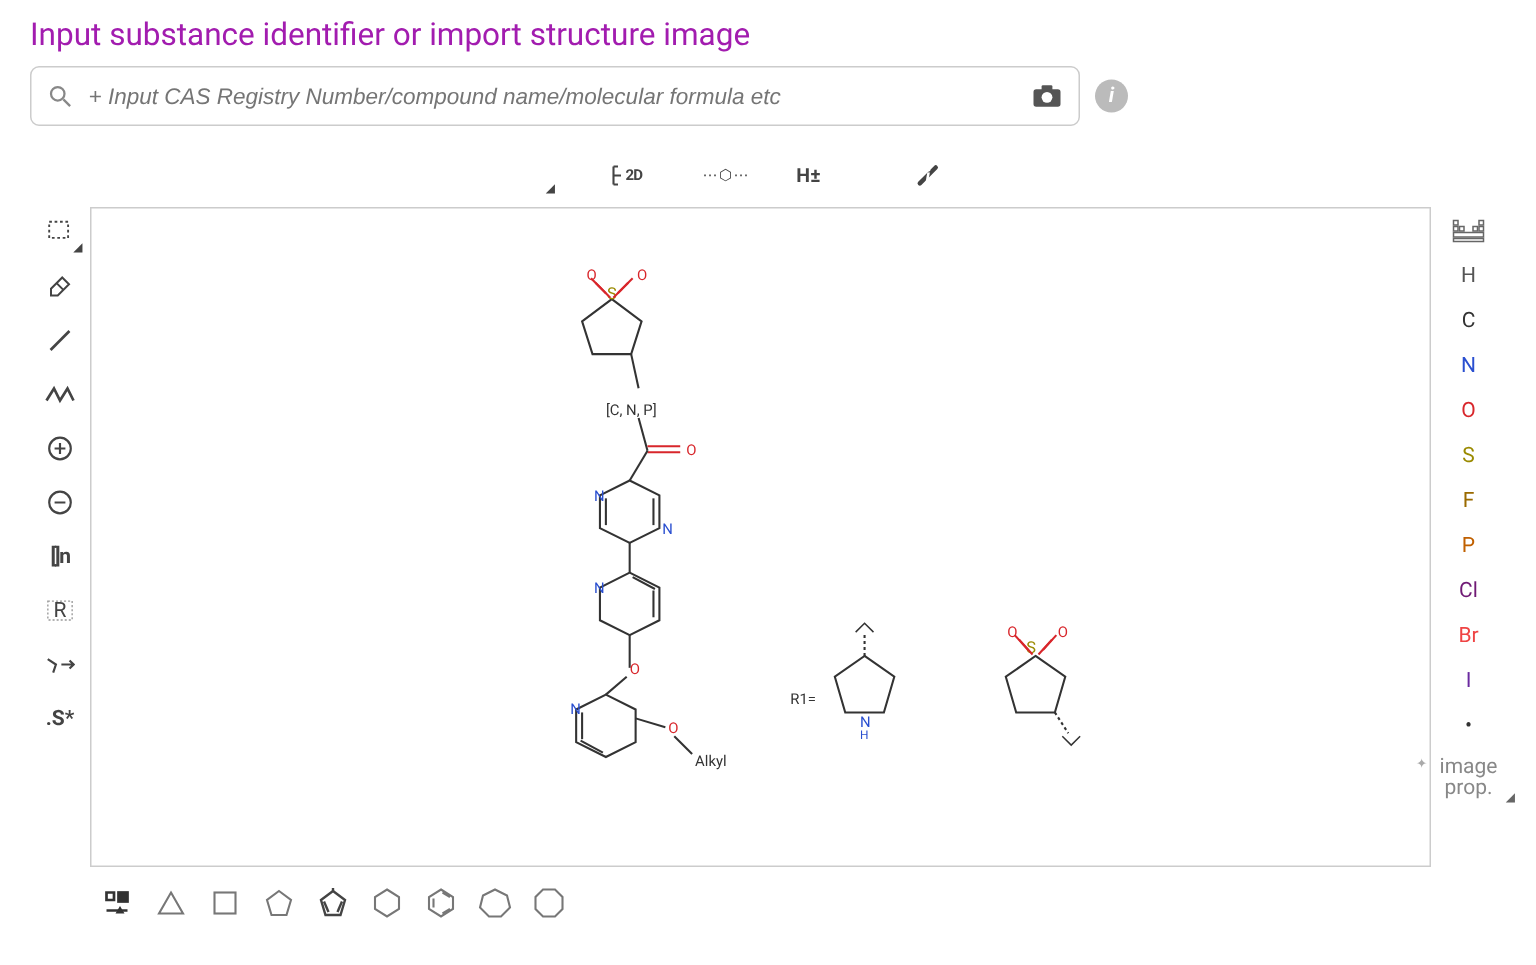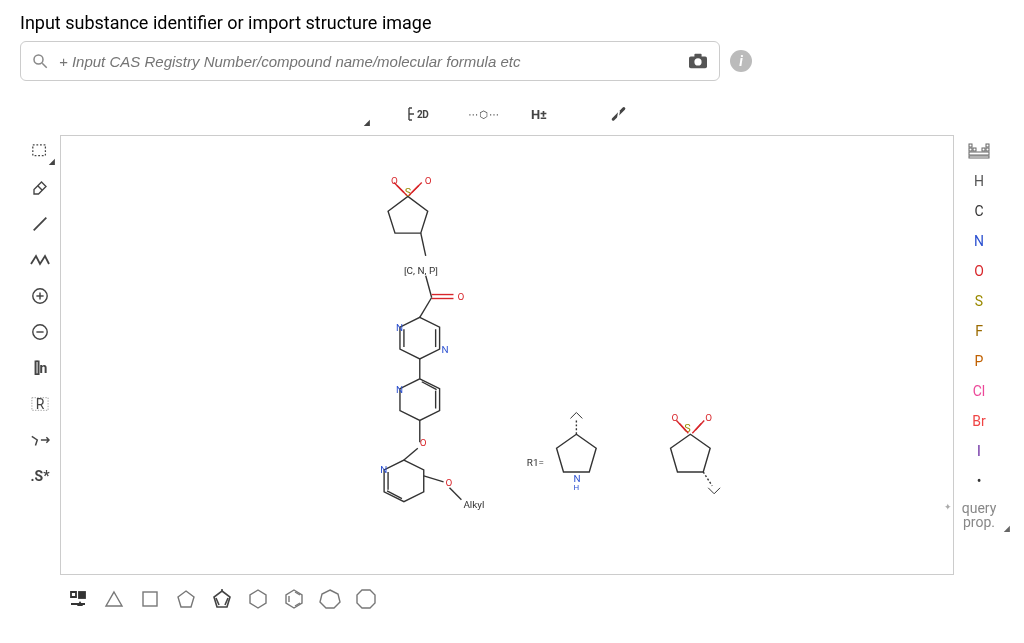--- a/index.html
+++ b/index.html
@@ -5,22 +5,22 @@
   * { box-sizing: border-box; }
   body {
     margin: 0;
     padding: 12px 20px;
     font-family: -apple-system, BlinkMacSystemFont, "Segoe UI", Roboto, sans-serif;
     background: #fff;
     color: #333;
     width: 1024px;
   }
   .heading {
-    font-size: 18px;
-    color: #000000;
+    font-size: 21px;
+    color: #a21caf;
     margin-bottom: 8px;
   }
   .search-row {
     display: flex;
     align-items: center;
     gap: 10px;
     margin-bottom: 18px;
   }
   .search-box {
     flex: 0 0 700px;
@@ -362,27 +362,27 @@
           <rect x="1" y="13" width="20" height="2"></rect>
         </svg>
     </span>
     <span class="rbtn" style="color:#555">H</span>
     <span class="rbtn" style="color:#333">C</span>
     <span class="rbtn" style="color:#2a4fd0">N</span>
     <span class="rbtn" style="color:#d8262b">O</span>
     <span class="rbtn" style="color:#9a8a00">S</span>
     <span class="rbtn" style="color:#9a6a00">F</span>
     <span class="rbtn" style="color:#c06000">P</span>
-    <span class="rbtn" style="color:#ec4899">Cl</span>
+    <span class="rbtn" style="color:#701a75">Cl</span>
     <span class="rbtn" style="color:#ef4444">Br</span>
     <span class="rbtn" style="color:#6a2aa0">I</span>
     <span class="rbtn dot">•</span>
     <span class="rbtn qprop" style="position:relative;height:auto;">
       <span style="position:absolute;left:-10px;top:2px;font-size:9px;color:#aaa;">✦</span>
-      <span>query prop.</span>
+      <span>image prop.</span>
       <span style="position:absolute;bottom:-4px;right:-6px;font-size:8px;color:#666;">◢</span>
     </span>
   </div>
 </div>
 
 <div class="bottom-toolbar">
   <span class="bbtn">
     <svg width="20" height="18" viewBox="0 0 20 18" fill="none" stroke="#333" stroke-width="1.8">
         <path d="M3 2h5v5H3zM3 14h14"></path>
         <rect x="11" y="2" width="6" height="6" fill="#333"></rect>

